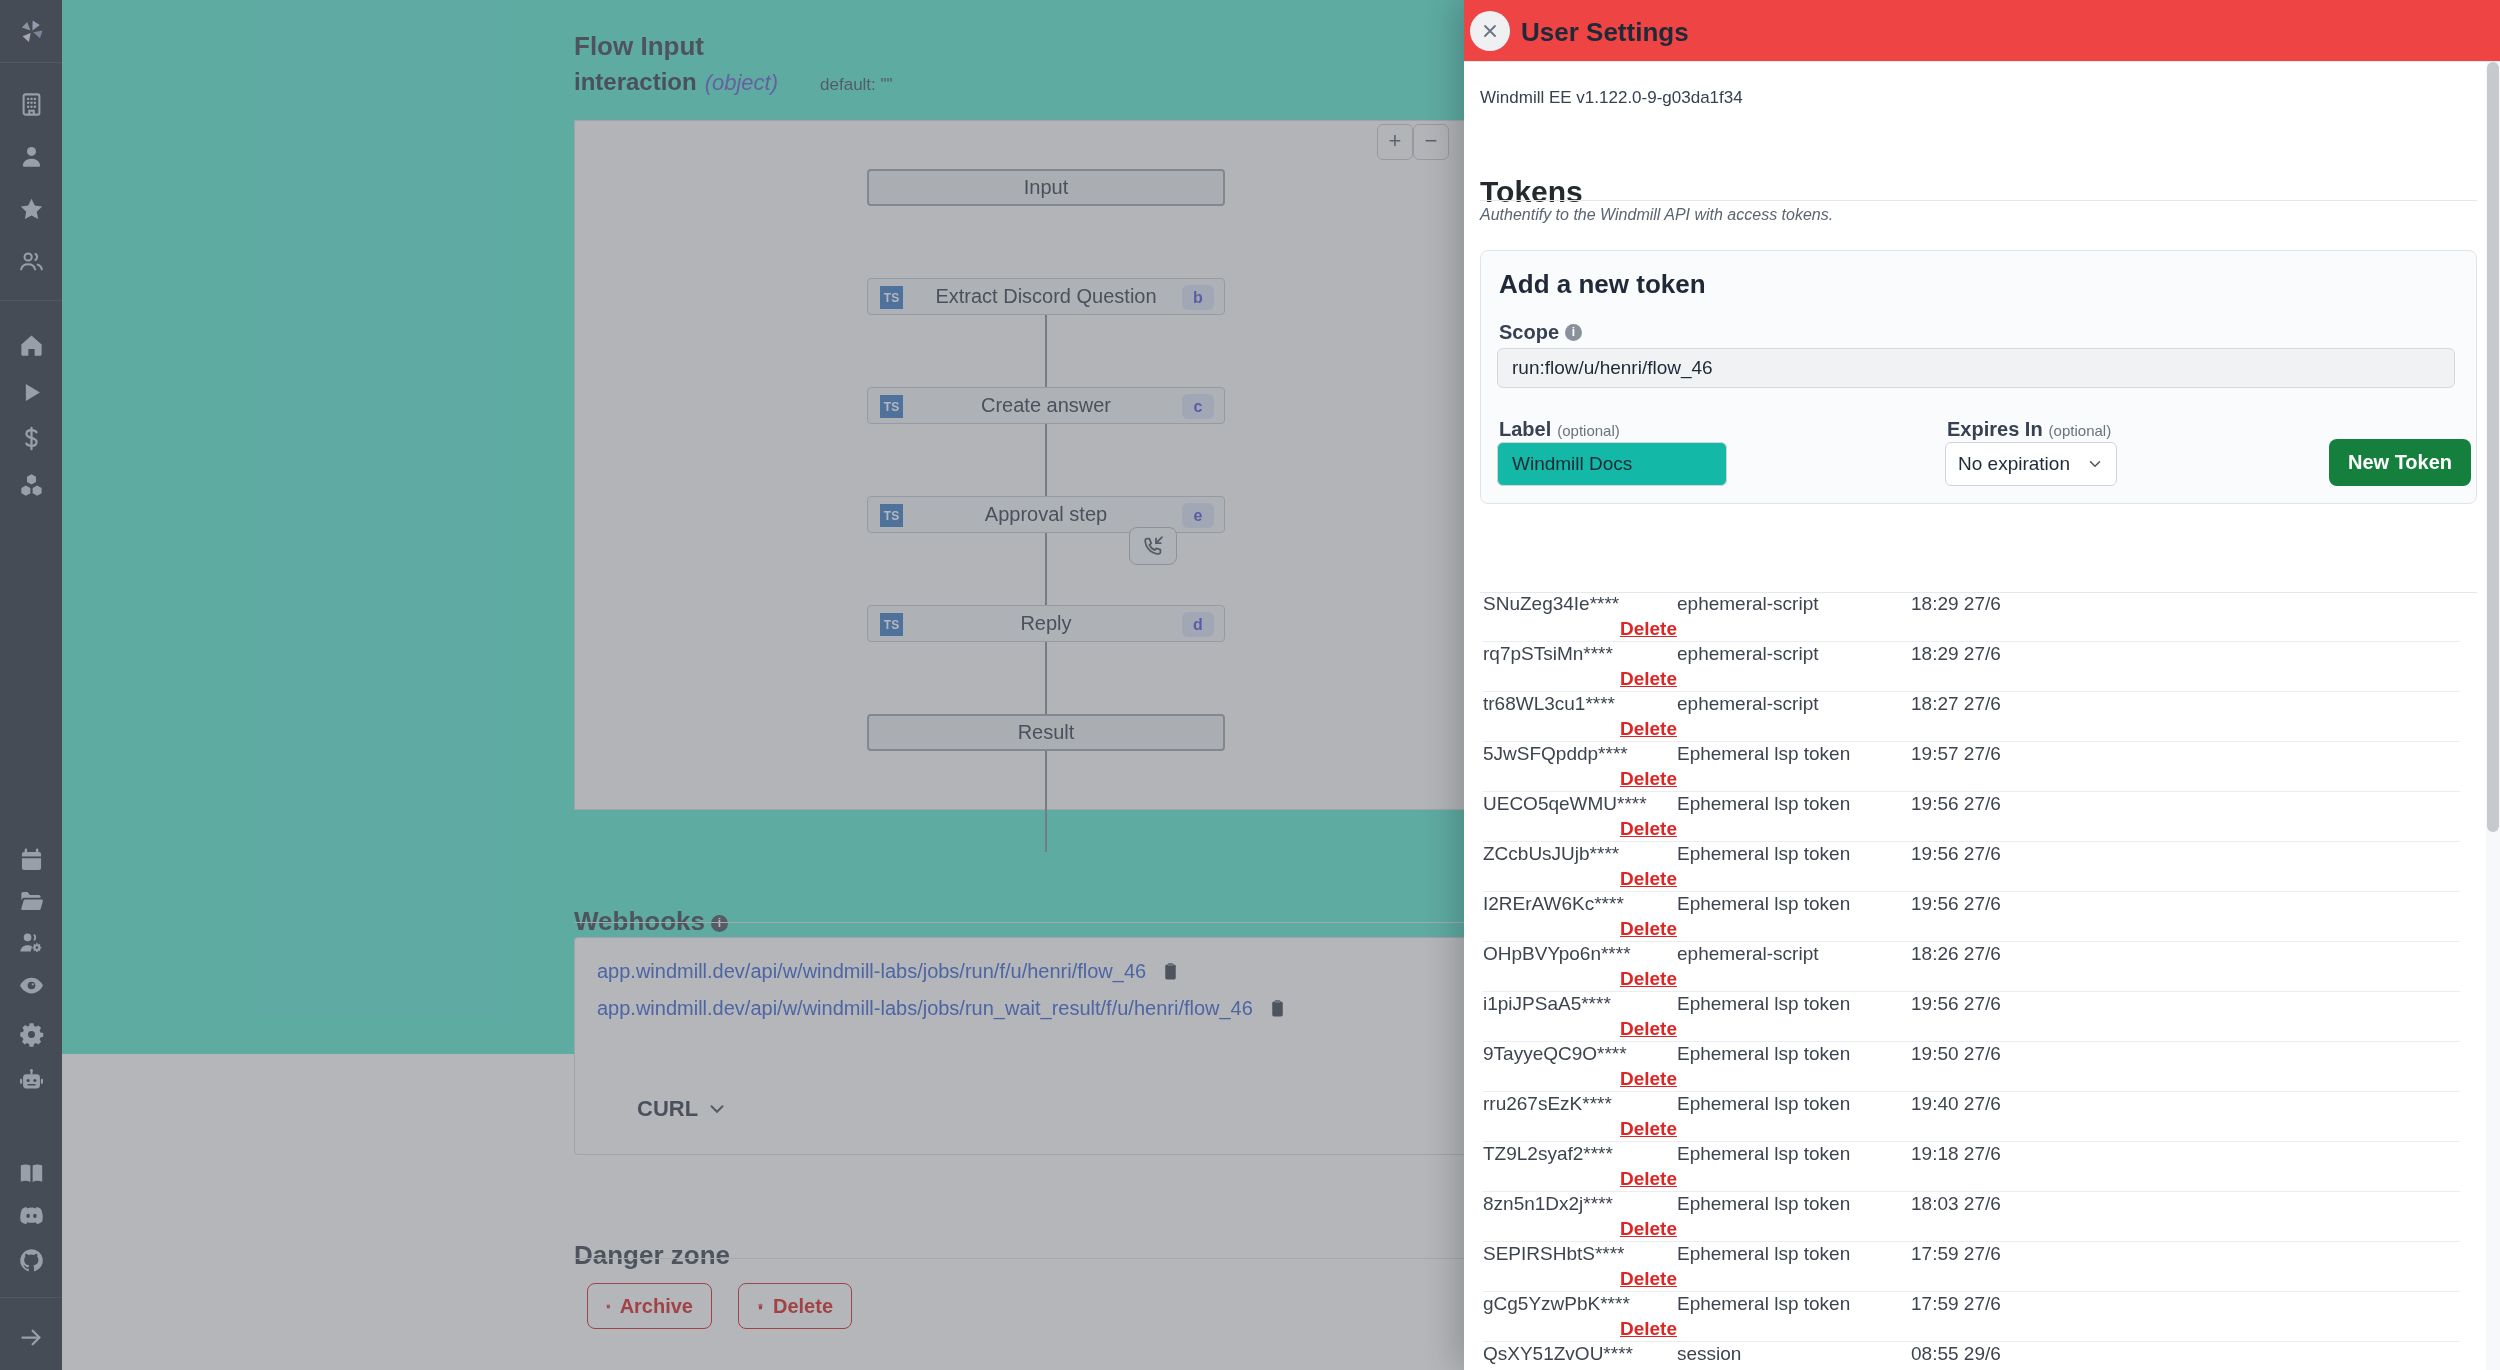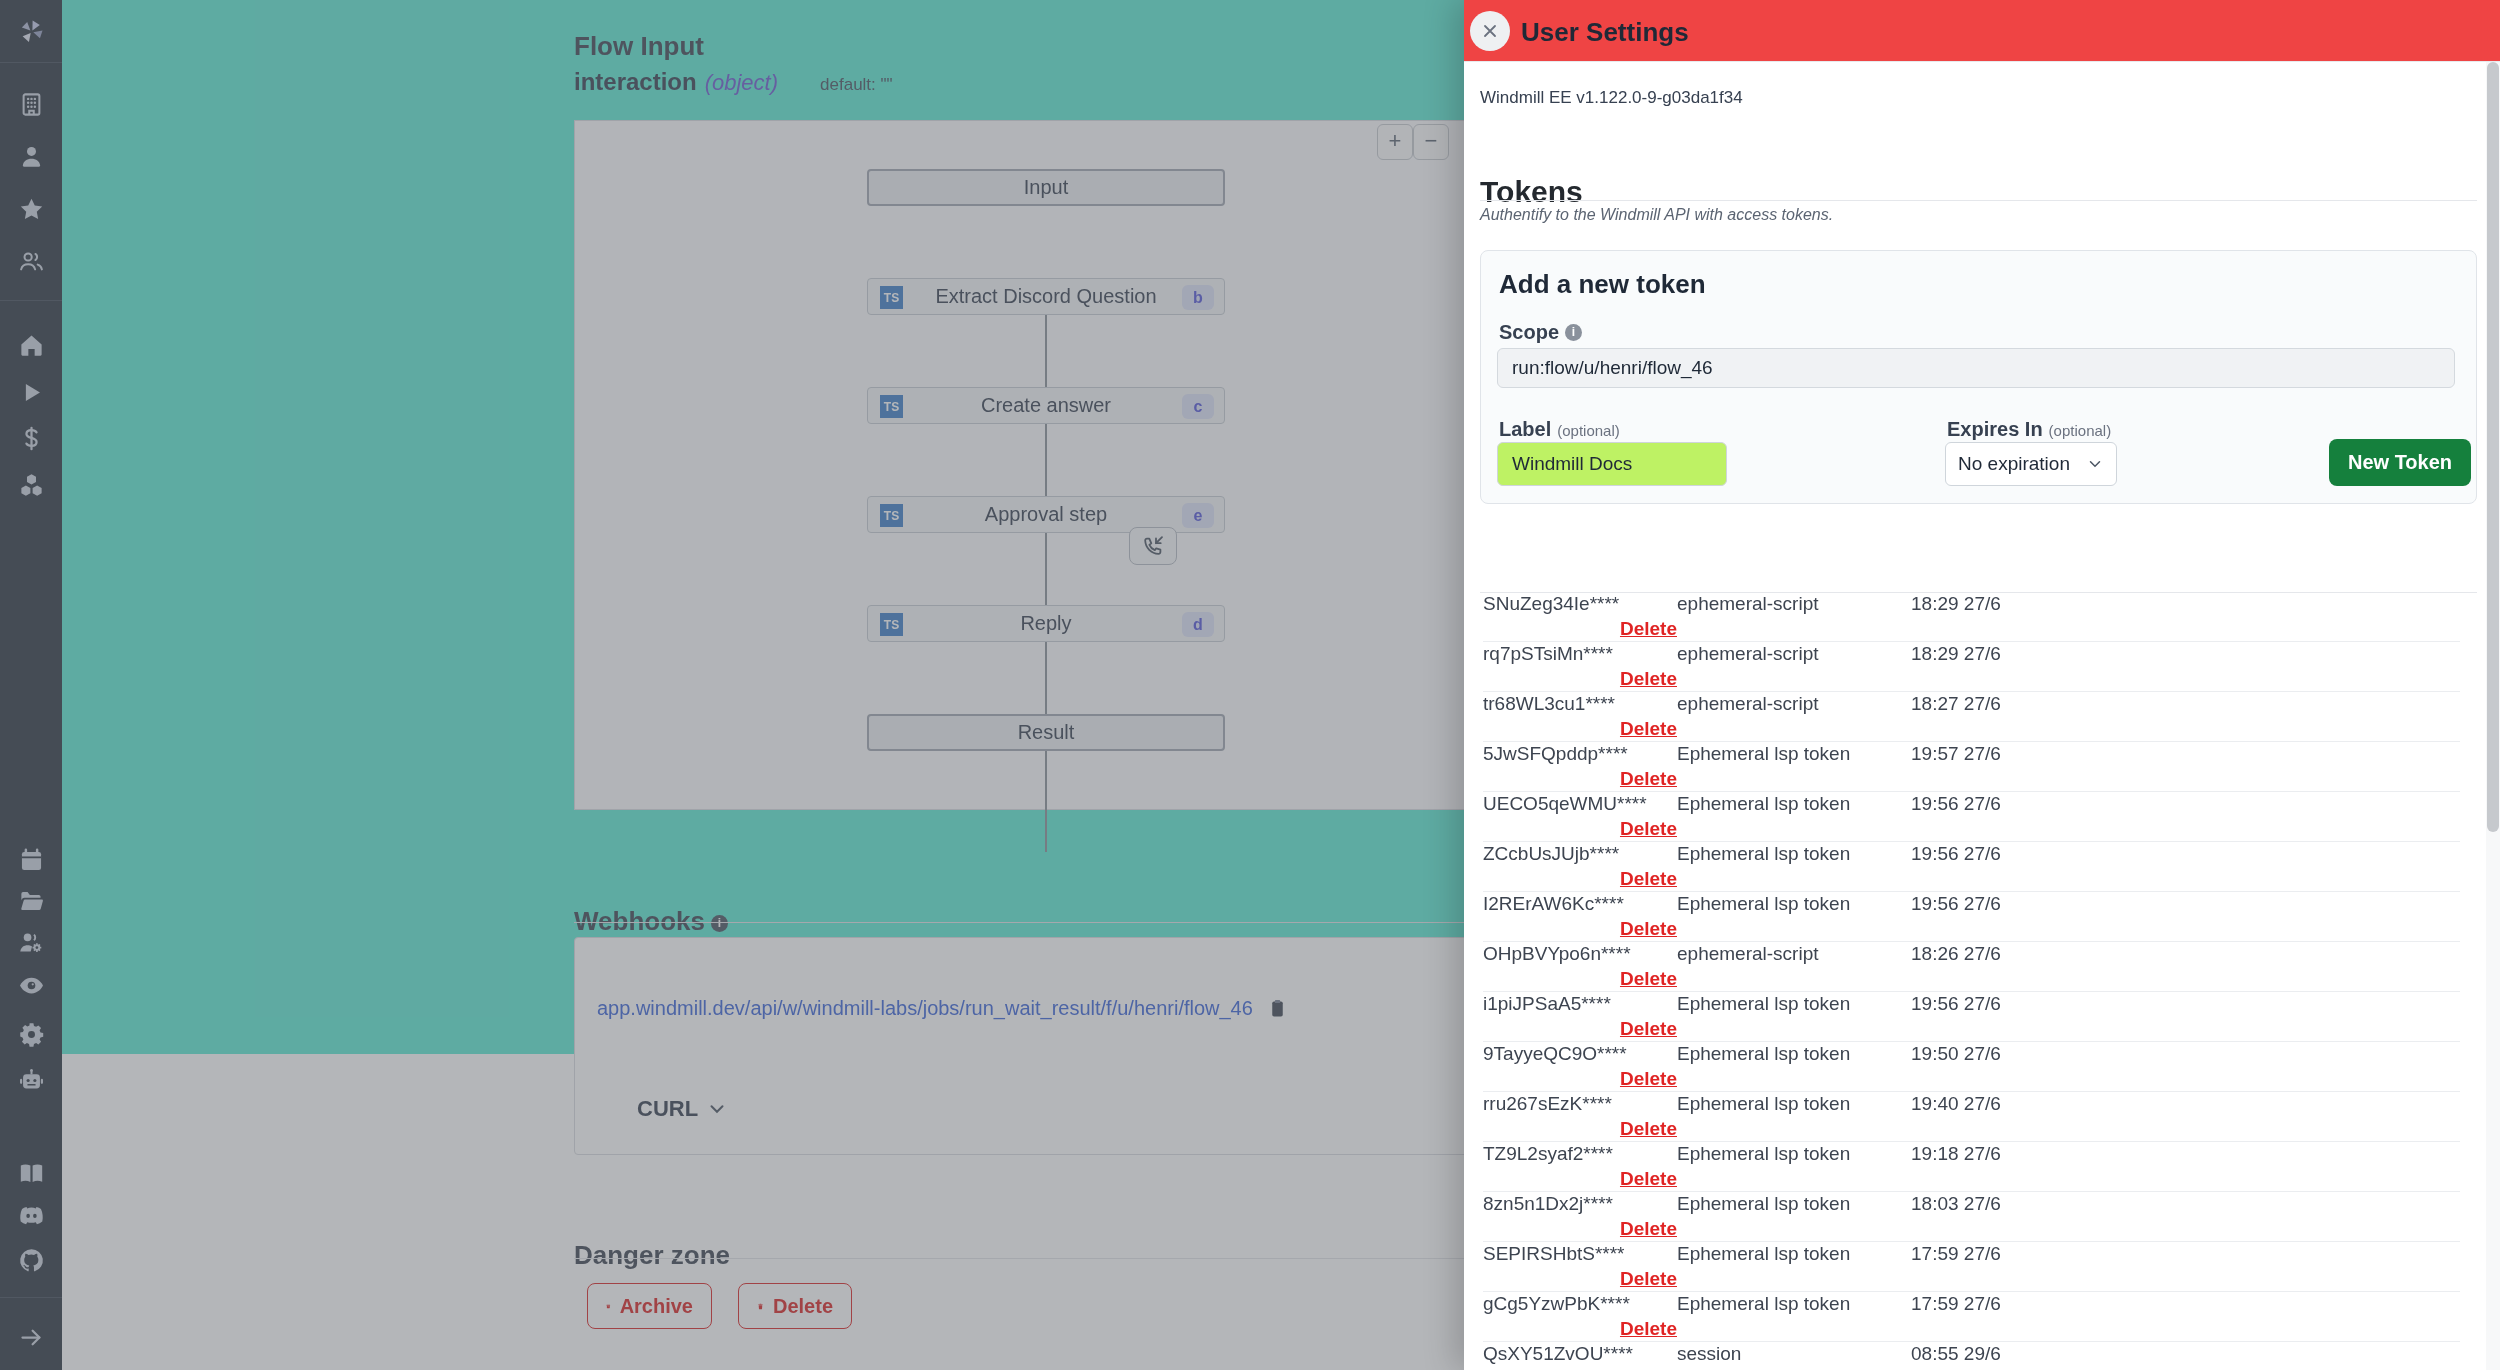--- a/index.html
+++ b/index.html
@@ -58,21 +58,21 @@
   .tokens-rule{position:absolute;left:16px;top:200px;width:997px;height:1px;background:#e5e7eb;}
   .tokens-sub{position:absolute;left:16px;top:206px;font-size:16px;font-style:italic;color:#5b6472;}
 
   .card{position:absolute;left:16px;top:250px;width:997px;height:254px;background:#f9fbfc;border:1px solid #e0e4e9;border-radius:8px;box-sizing:border-box;}
   .card-title{position:absolute;left:18px;top:18px;font-size:26px;font-weight:bold;color:#1f2937;}
   .field-label{font-size:20px;font-weight:bold;color:#374151;}
   .opt{font-size:15px;font-weight:normal;color:#6b7280;margin-left:6px;}
   .scope-label{position:absolute;left:18px;top:70px;}
   .scope-input{position:absolute;left:16px;top:97px;width:958px;height:40px;background:#f0f2f4;border:1px solid #d4d9de;border-radius:6px;font-size:19px;color:#1f2937;padding:0 14px;box-sizing:border-box;font-family:inherit;}
   .label-label{position:absolute;left:18px;top:167px;}
-  .label-input{position:absolute;left:16px;top:191px;width:230px;height:44px;background:#bef264;border:1px solid #cfd5db;border-radius:6px;font-size:19px;color:#1f2937;padding:0 14px;box-sizing:border-box;font-family:inherit;}
+  .label-input{position:absolute;left:16px;top:191px;width:230px;height:44px;background:#14b8a6;border:1px solid #cfd5db;border-radius:6px;font-size:19px;color:#1f2937;padding:0 14px;box-sizing:border-box;font-family:inherit;}
   .expires-label{position:absolute;left:466px;top:167px;}
   .expires-select{position:absolute;left:464px;top:191px;width:172px;height:44px;background:#fff;border:1px solid #cfd5db;border-radius:6px;font-size:19px;color:#1f2937;display:flex;align-items:center;justify-content:space-between;padding:0 12px;box-sizing:border-box;}
   .expires-select svg{width:18px;height:18px;color:#4b5563;}
   .new-token-btn{position:absolute;left:848px;top:188px;width:142px;height:47px;background:#15803d;border:none;border-radius:8px;color:#fff;font-size:20px;font-weight:bold;font-family:inherit;}
 
   .thead{position:absolute;left:19px;top:560px;width:977px;display:grid;grid-template-columns:194px 234px 115px 1fr 70px;font-size:20px;font-weight:bold;color:#111827;}
   .thead-rule{position:absolute;left:16px;top:592px;width:997px;height:1px;background:#e5e7eb;}
   .trows{position:absolute;left:19px;top:592px;width:977px;}
   .trow{position:relative;height:49px;display:grid;grid-template-columns:194px 234px 115px 1fr 70px;align-items:center;border-bottom:1px solid #ebedf0;}
   .tcell{font-size:19px;color:#3d4450;white-space:nowrap;}
@@ -265,20 +265,24 @@
             <path d="M21 3.2l-6 6"></path>
             <path d="M8.3 4.6H6a1.8 1.8 0 0 0-1.8 1.9C4.5 13.8 10.2 19.5 17.5 19.8a1.8 1.8 0 0 0 1.9-1.8v-2.3l-4.2-1.4-1.4 1.9c-2.3-1-4.4-3.1-5.4-5.4l1.9-1.4z"></path>
           </svg>
       </div>
     </div>
 
     <h2 class="section-title" style="top:884px"><span>Webhooks</span><span class="info-dot">i</span></h2>
     <div class="rule" style="top:922px"></div>
 
     <div class="webhook-box">
+      <div class="webhook-link" style="top:22px"><span>app.windmill.dev/api/w/windmill-labs/jobs/run/f/u/henri/flow_46</span><span class="clip"><svg width="21" height="21" viewBox="0 0 24 24" fill="#3f4754">
+              <rect x="6" y="4" width="12" height="17" rx="2"></rect>
+              <rect x="9" y="2.4" width="6" height="3.4" rx="1" fill="#788093"></rect>
+            </svg></span></div>
       <div class="webhook-link" style="top:59px"><span>app.windmill.dev/api/w/windmill-labs/jobs/run_wait_result/f/u/henri/flow_46</span><span class="clip"><svg width="21" height="21" viewBox="0 0 24 24" fill="#3f4754">
               <rect x="6" y="4" width="12" height="17" rx="2"></rect>
               <rect x="9" y="2.4" width="6" height="3.4" rx="1" fill="#788093"></rect>
             </svg></span></div>
       <div class="curl-row">
         <span>CURL</span>
         <svg viewBox="0 0 24 24" fill="none" stroke="currentColor" stroke-width="2.2" stroke-linecap="round">
             <path d="M6 9l6 6 6-6"></path>
           </svg>
       </div>

